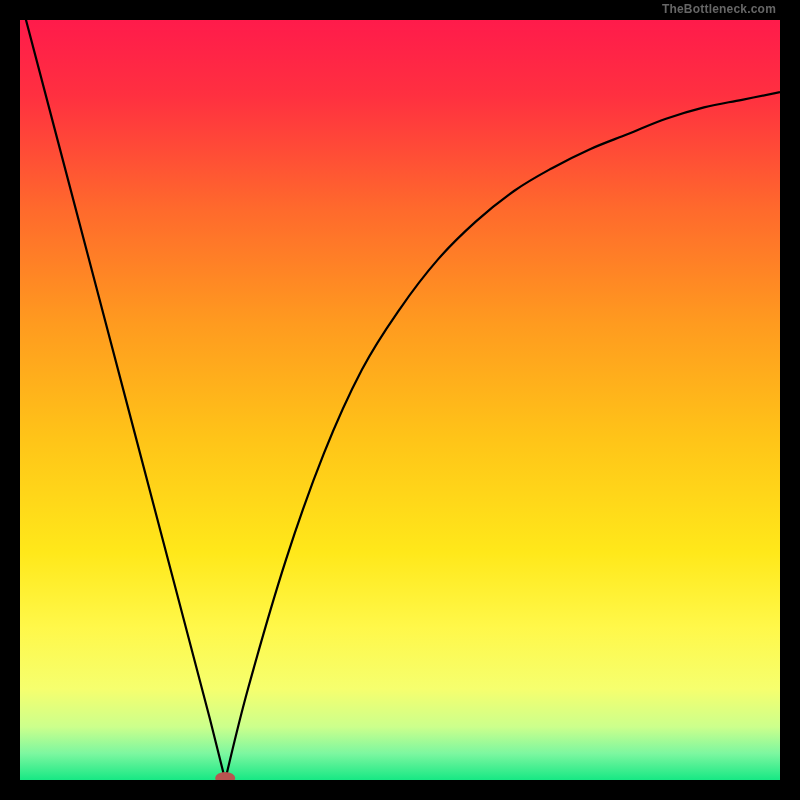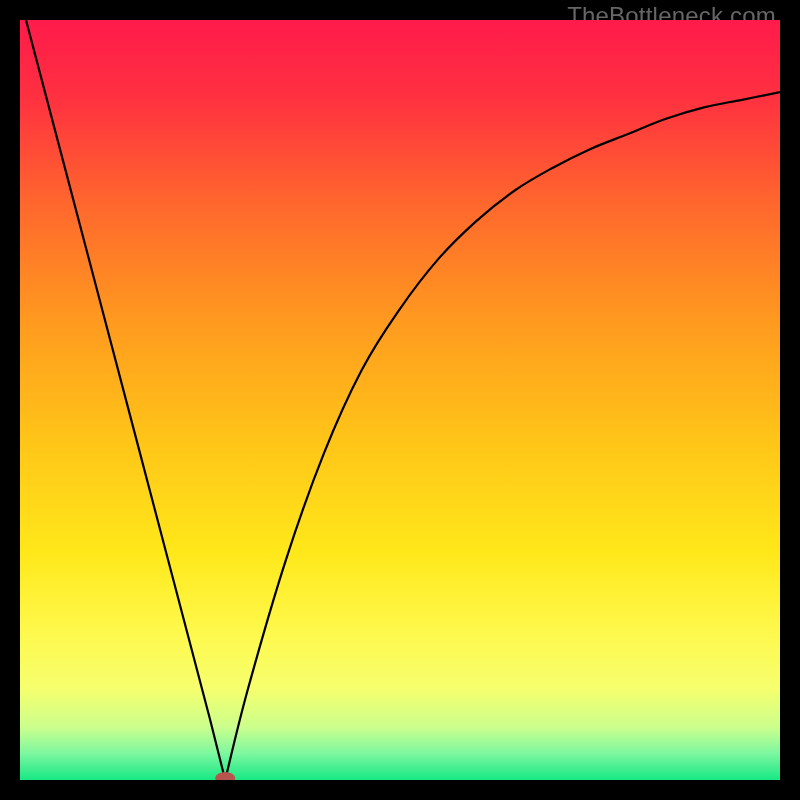--- a/index.html
+++ b/index.html
@@ -24,22 +24,22 @@
     left: 0;
     top: 0;
     width: 760px;
     height: 760px;
   }
   .watermark {
     position: absolute;
     top: 2px;
     right: 24px;
     color: #666;
-    font-size: 24px;
-    font-weight: 400;
+    font-size: 12px;
+    font-weight: 700;
     letter-spacing: 0.2px;
   }
 </style>
 </head>
 <body>
 
 <div class="watermark">TheBottleneck.com</div>
 
 <div class="frame">
   <svg class="plot" id="plot-svg" viewBox="0 0 760 760" preserveAspectRatio="none">

